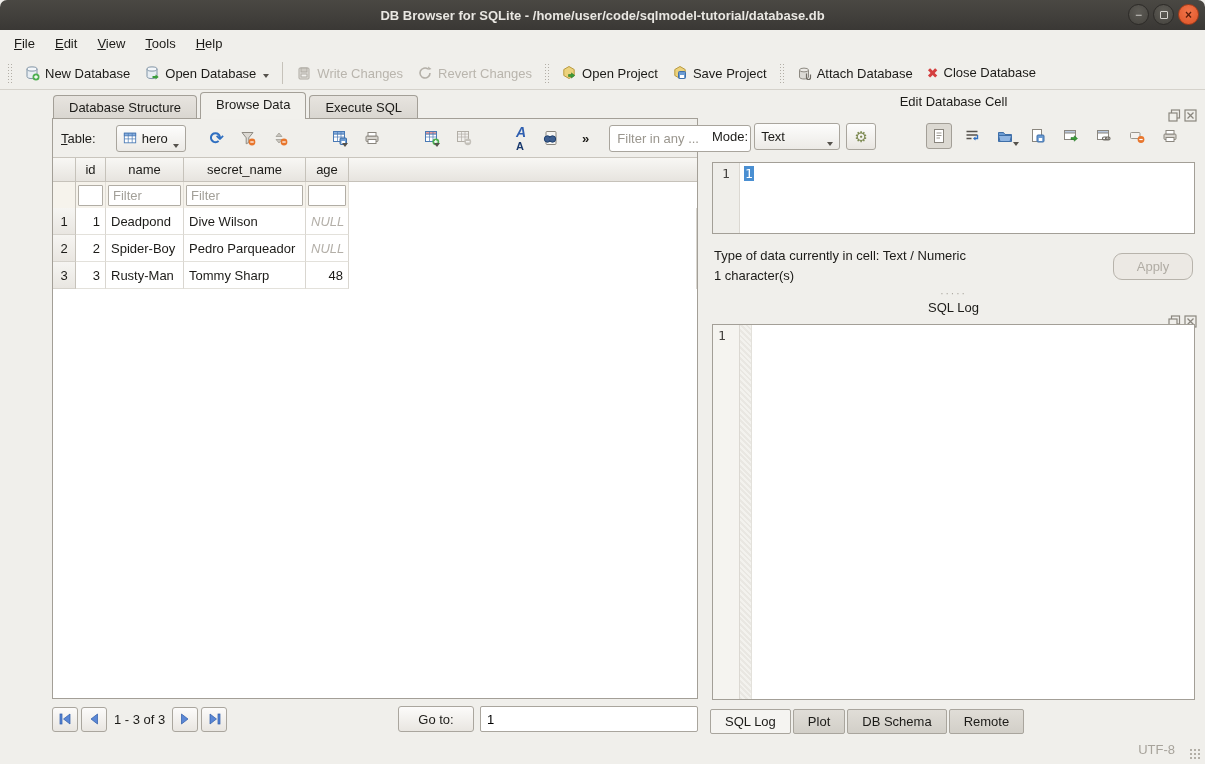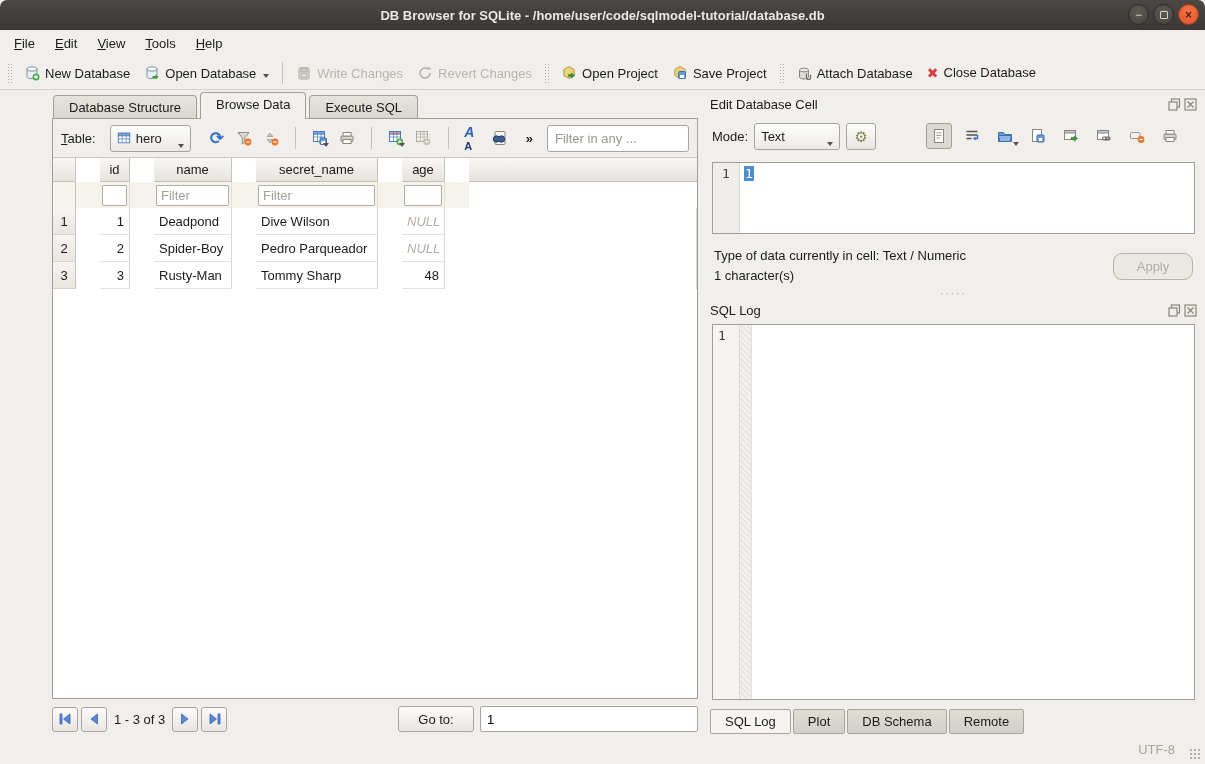--- a/index.html
+++ b/index.html
@@ -48,35 +48,35 @@
   .vsplit{ width:10px; }
   .right-pane{ flex:1; display:flex; flex-direction:column; padding-top:2px; }
   
   .doc-tabs{ display:flex; align-items:flex-end; height:27px; padding-left:1px; }
   .doc-tab{ padding:4px 15px 5px; border:1px solid #a39f97; border-bottom:none;
     border-radius:4px 4px 0 0; background:linear-gradient(#e7e4df,#d9d6d0);
     margin-right:3px; height:24px; }
   .doc-tab.active{ background:#f1f0ec; height:27px; position:relative; z-index:2; font-weight:normal; }
   .tab-frame{ flex:1; border:1px solid #a39f97; background:#f0efeb; display:flex; flex-direction:column; margin-top:-1px; }
   
-  .browse-toolbar{ height:38px; display:flex; align-items:center; padding:0 8px; gap:10px; }
+  .browse-toolbar{ height:38px; display:flex; align-items:center; padding:0 8px; gap:16px; }
   .tbl-label{ display:inline-block; margin-right:4px; }
   .tbl-label::first-letter{ text-decoration:underline; }
   .combo{ height:27px; background:linear-gradient(#fdfdfc,#eceae6); border:1px solid #a9a59d;
     border-radius:3px; display:flex; align-items:center; padding:0 6px; gap:5px; }
   .combo .caret{ margin-left:auto; }
   .table-combo{ width:118px; }
   .ibtn{ width:26px; height:26px; display:flex; align-items:center; justify-content:center; border-radius:3px; position:relative; }
   .ibtn.pressed{ background:#dcd9d2; border:1px solid #a39f97; }
   .filter-any{ width:142px; height:27px; border:1px solid #a9a59d; border-radius:3px;
     background:#fff; padding:0 7px; font-size:13px; color:#1c1b18; font-family:inherit; }
   .filter-any::placeholder{ color:#9a968e; }
   
   .grid-wrap{ flex:1; background:#fff; border-top:1px solid #c9c5bd; overflow:hidden; }
-  .grid-row{ display:flex;gap:24px; }
+  .grid-row{ display:flex; }
   .hcell{ background:linear-gradient(#f8f7f4,#e7e4df); border-right:1px solid #c6c2ba;
     border-bottom:1px solid #c6c2ba; height:24px; display:flex; align-items:center; justify-content:center; }
   .gutter{ width:23px; }
   .c-id{ width:30px; } .c-name{ width:78px; } .c-secret{ width:122px; } .c-age{ width:43px; }
   .hfill{ flex:1; border-right:none; }
   .frow{ background:#f6f3ec; }
   .fcell{ height:26px; border-right:1px solid #e2dfd8; display:flex; align-items:center; justify-content:center; padding:2px;}
   .fcell input{ width:100%; height:21px; border:1px solid #b1ada5; background:#fff; padding:0 4px;
     font-family:inherit; font-size:13px; border-radius:1px;}
   .fcell input::placeholder{ color:#a3a099; }
@@ -91,21 +91,21 @@
   .pager{ height:30px; margin-top:5px; display:flex; align-items:center; gap:3px; }
   .pbtn{ width:26px; height:25px; background:linear-gradient(#fcfbfa,#e9e6e1); border:1px solid #aaa69e;
     border-radius:3px; display:flex; align-items:center; justify-content:center; }
   .prange{ padding:0 4px; }
   .goto-group{ margin-left:auto; display:flex; align-items:center; gap:6px;border-radius:13px; }
   .goto-btn{ width:76px; height:26px; background:linear-gradient(#fcfbfa,#e9e6e1); border:1px solid #aaa69e;
     border-radius:3px; display:flex; align-items:center; justify-content:center; }
   .goto-input{ width:218px; height:26px; border:1px solid #a9a59d; border-radius:2px; padding:0 6px;
     font-family:inherit; font-size:13px; background:#fff;}
   
-  .dock-title{ display:flex; align-items:center; height:20px; padding:0 2px; }
+  .dock-title{ display:flex; align-items:center; height:20px; padding:0 2px;flex-direction:column; }
   .dock-title .t{ font-size:13px; }
   .dock-icons{ margin-left:auto; display:flex; gap:3px; }
   .dicon{ width:13px; height:13px; }
   .mode-row{ height:36px; display:flex; align-items:center; gap:6px; padding:0 4px; margin-top:4px;}
   .mode-combo{ width:86px; }
   .gear-btn{ width:30px; height:27px; background:linear-gradient(#fdfdfc,#e9e6e1); border:1px solid #a9a59d;
     border-radius:3px; display:flex; align-items:center; justify-content:center; }
   .cell-toolbar{ display:flex; gap:7px; margin-left:44px; align-items:center;}
   .cell-editor{ height:72px; border:1px solid #a39f97; background:#fff; display:flex; margin:8px 4px 0; }
   .ed-gutter{ width:27px; background:#efeeea; border-right:1px solid #dbd8d2; text-align:center;

